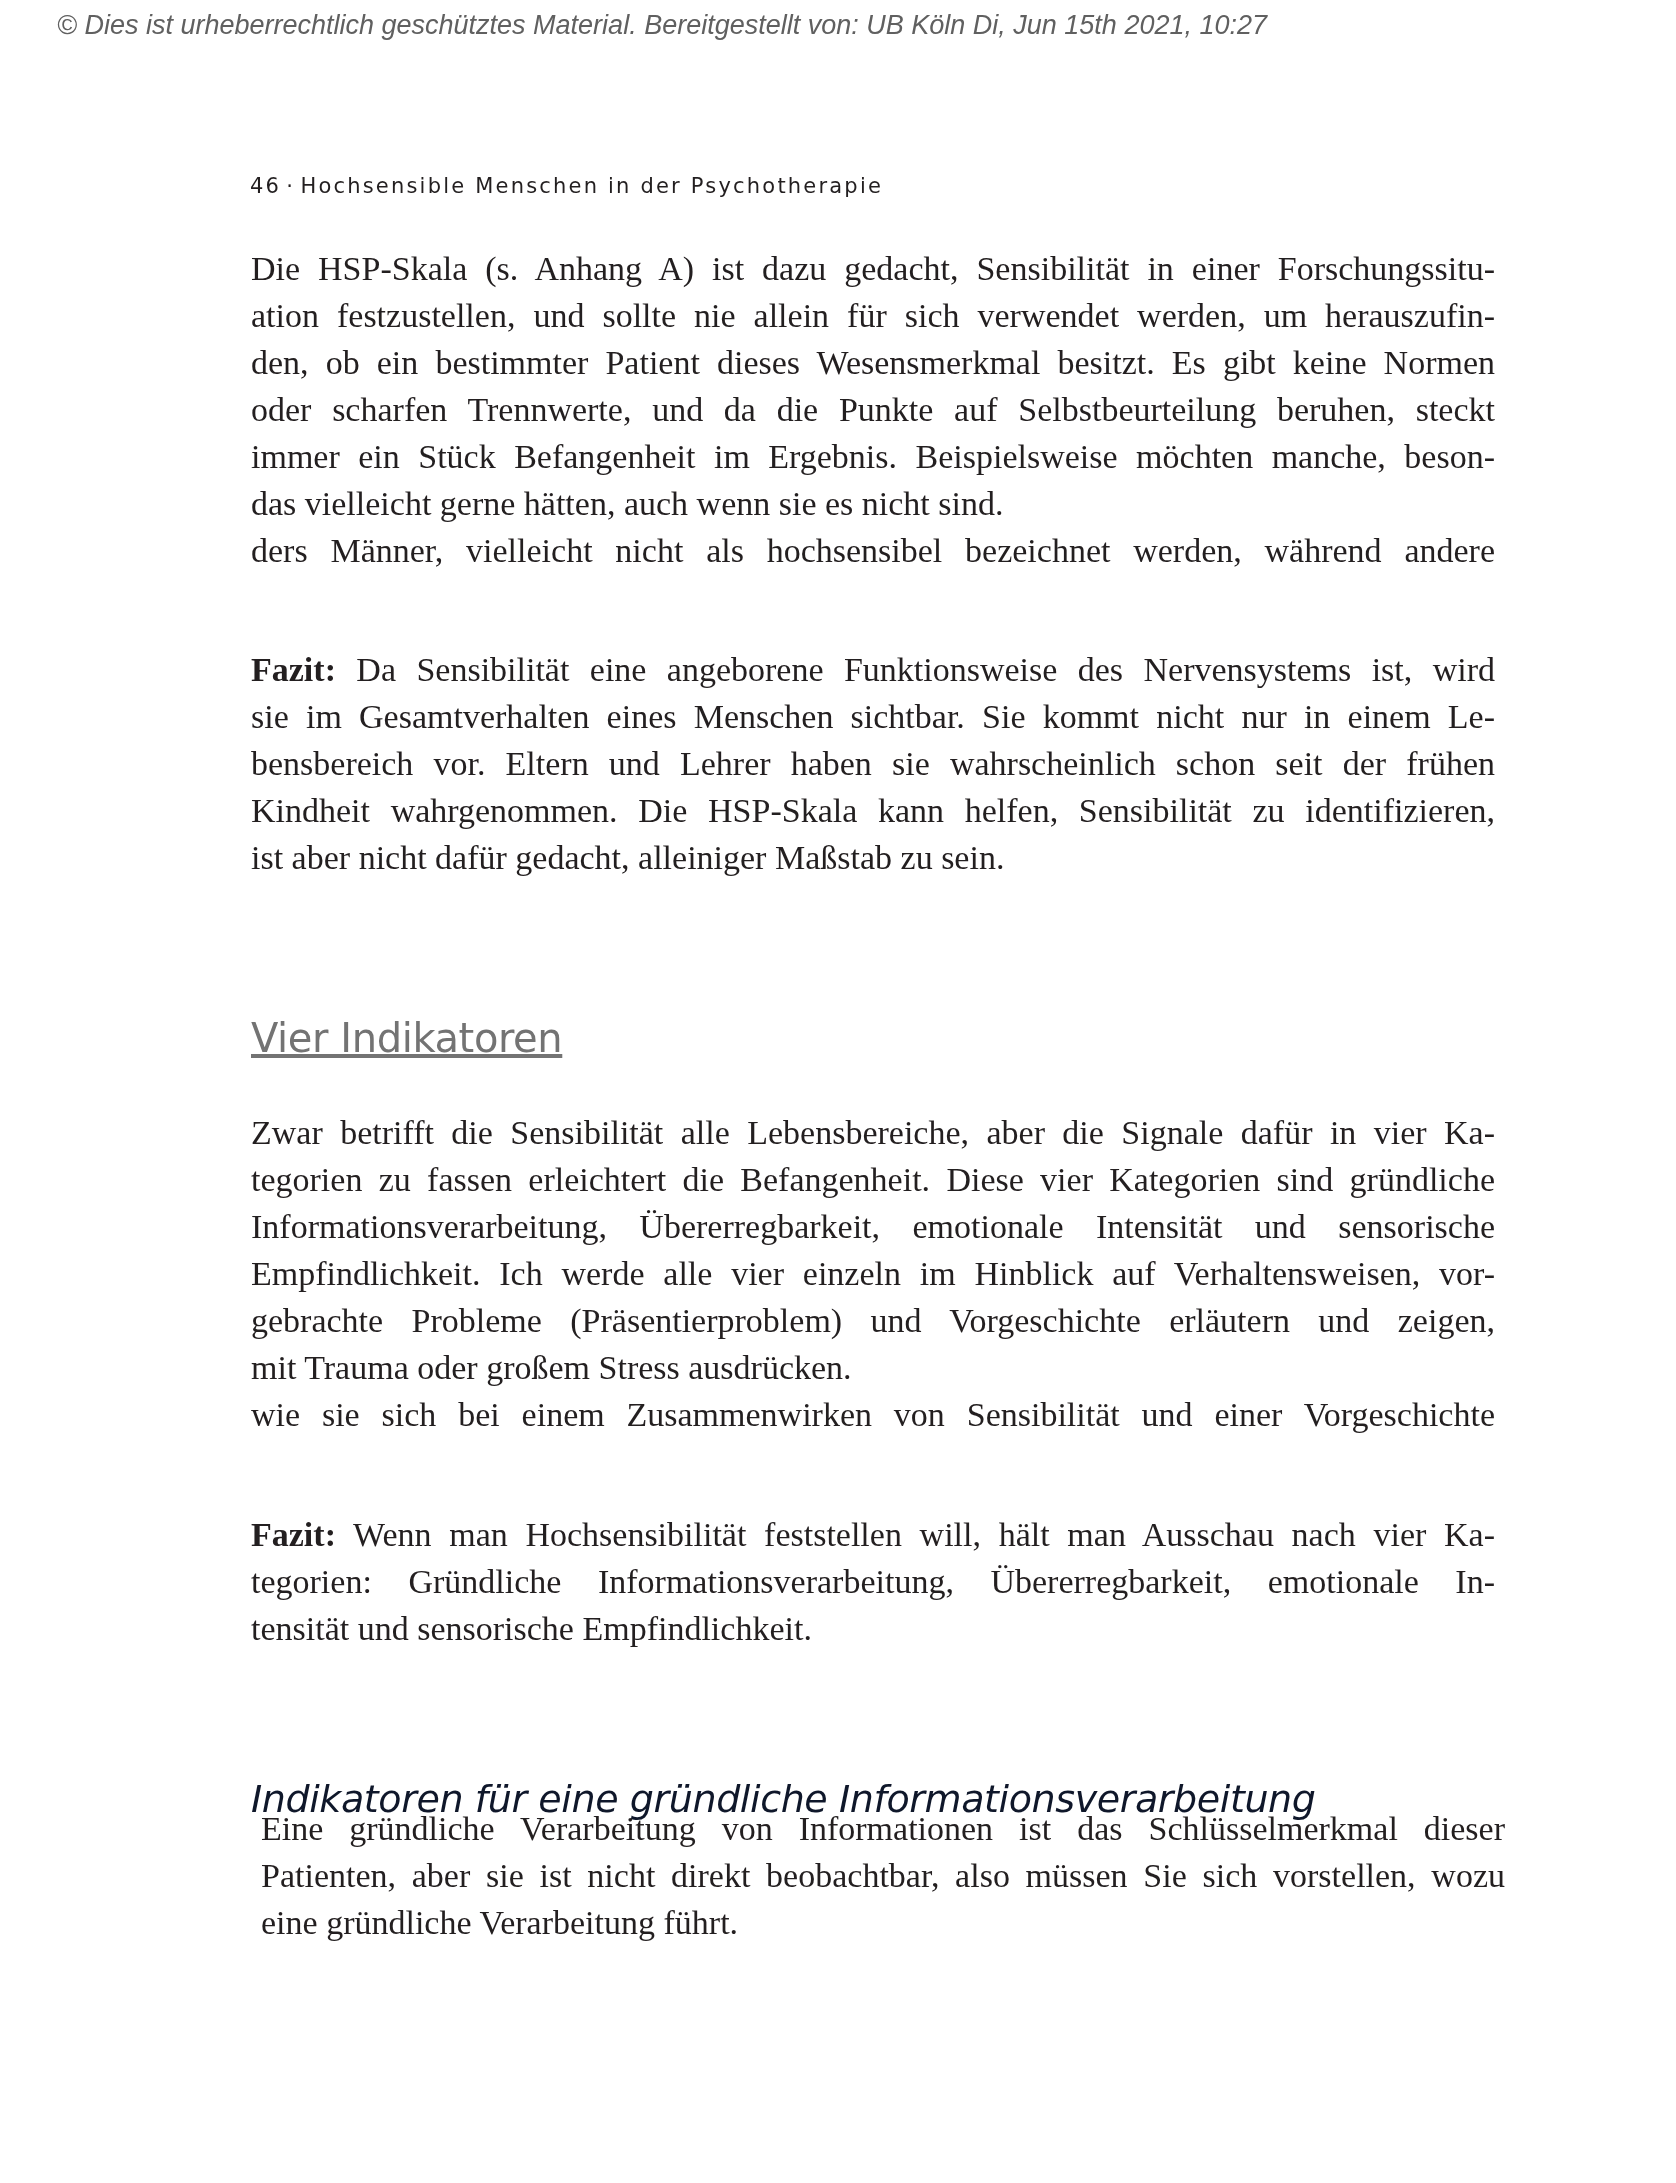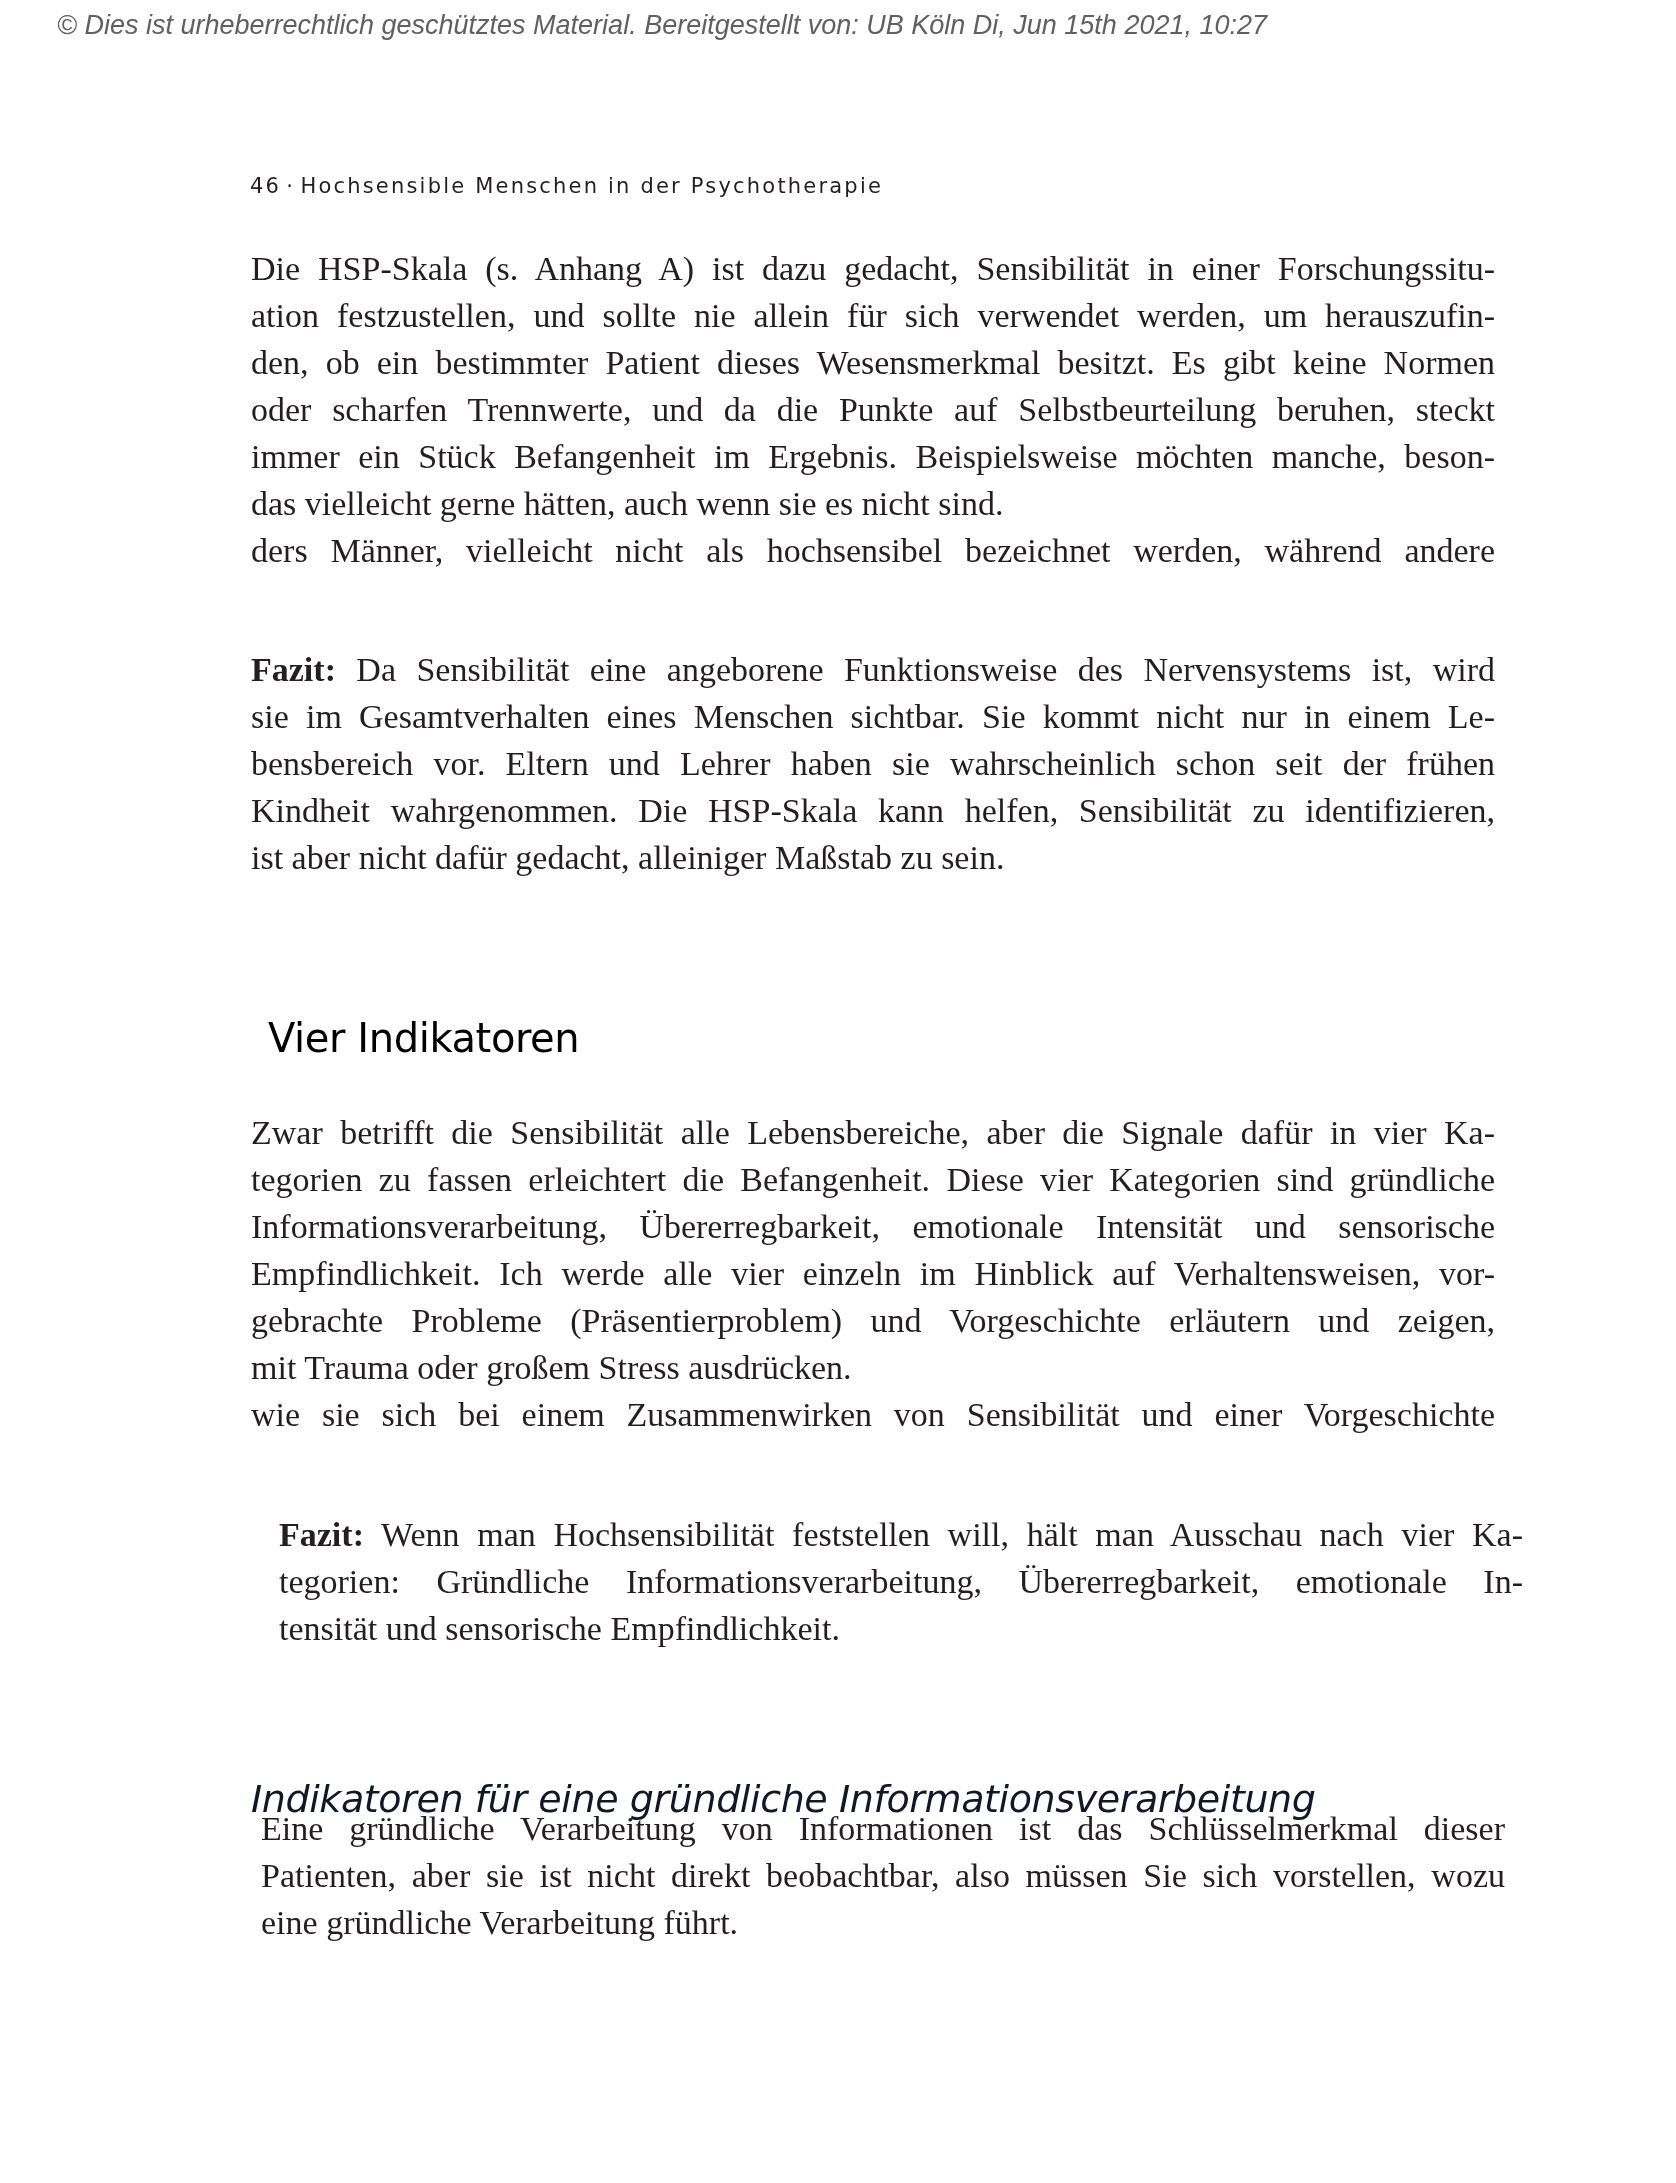--- a/index.html
+++ b/index.html
@@ -17,23 +17,23 @@
   .running-header .dot { margin: 0 5.2px; }
   .body-text {
     position: absolute; left: 251px; width: 1244px;
     font-family: "Liberation Serif", serif; font-size: 34px;
     line-height: 47px; color: #231f20; text-align: justify;
   }
   .body-text .line { display: block; text-align: justify; text-align-last: justify; white-space: nowrap; }
   .body-text .line.last { text-align-last: left; }
   .fazit-label { font-weight: bold; }
   .h2 {
-    position: absolute; left: 268px;
+    position: absolute; left: 251px;
     font-family: "DejaVu Sans", sans-serif; font-size: 40px;
-    color: #000000; white-space: nowrap; letter-spacing: -0.4px;
+    color: #737373; white-space: nowrap; letter-spacing: -0.4px; text-decoration: underline;
   }
   .h3 {
     position: absolute; left: 251px;
     font-family: "DejaVu Sans", sans-serif; font-style: italic; font-size: 38px;
     color: #0f172a; white-space: nowrap; letter-spacing: -0.4px;
   }
 </style>
 </head>
 <body>
 
@@ -66,21 +66,21 @@
 <div class="body-text" style="top:1109px;">
   <span class="line">Zwar betrifft die Sensibilität alle Lebensbereiche, aber die Signale dafür in vier Ka-</span>
   <span class="line">tegorien zu fassen erleichtert die Befangenheit. Diese vier Kategorien sind gründliche</span>
   <span class="line">Informationsverarbeitung, Übererregbarkeit, emotionale Intensität und sensorische</span>
   <span class="line">Empfindlichkeit. Ich werde alle vier einzeln im Hinblick auf Verhaltensweisen, vor-</span>
   <span class="line">gebrachte Probleme (Präsentierproblem) und Vorgeschichte erläutern und zeigen,</span>
   <span class="line last">mit Trauma oder großem Stress ausdrücken.</span>
   <span class="line">wie sie sich bei einem Zusammenwirken von Sensibilität und einer Vorgeschichte</span>
 </div>
 
-<div class="body-text" style="top:1511px;margin-left:28px;">
+<div class="body-text" style="top:1511px;">
   <span class="line"><span class="fazit-label">Fazit:</span><span> Wenn man Hochsensibilität feststellen will, hält man Ausschau nach vier Ka-</span></span>
   <span class="line">tegorien: Gründliche Informationsverarbeitung, Übererregbarkeit, emotionale In-</span>
   <span class="line last">tensität und sensorische Empfindlichkeit.</span>
 </div>
 
 <div class="h3" style="top:1777px;">Indikatoren für eine gründliche Informationsverarbeitung</div>
 
 <div class="body-text" style="top:1805px;margin-left:10px;">
   <span class="line">Eine gründliche Verarbeitung von Informationen ist das Schlüsselmerkmal dieser</span>
   <span class="line">Patienten, aber sie ist nicht direkt beobachtbar, also müssen Sie sich vorstellen, wozu</span>

